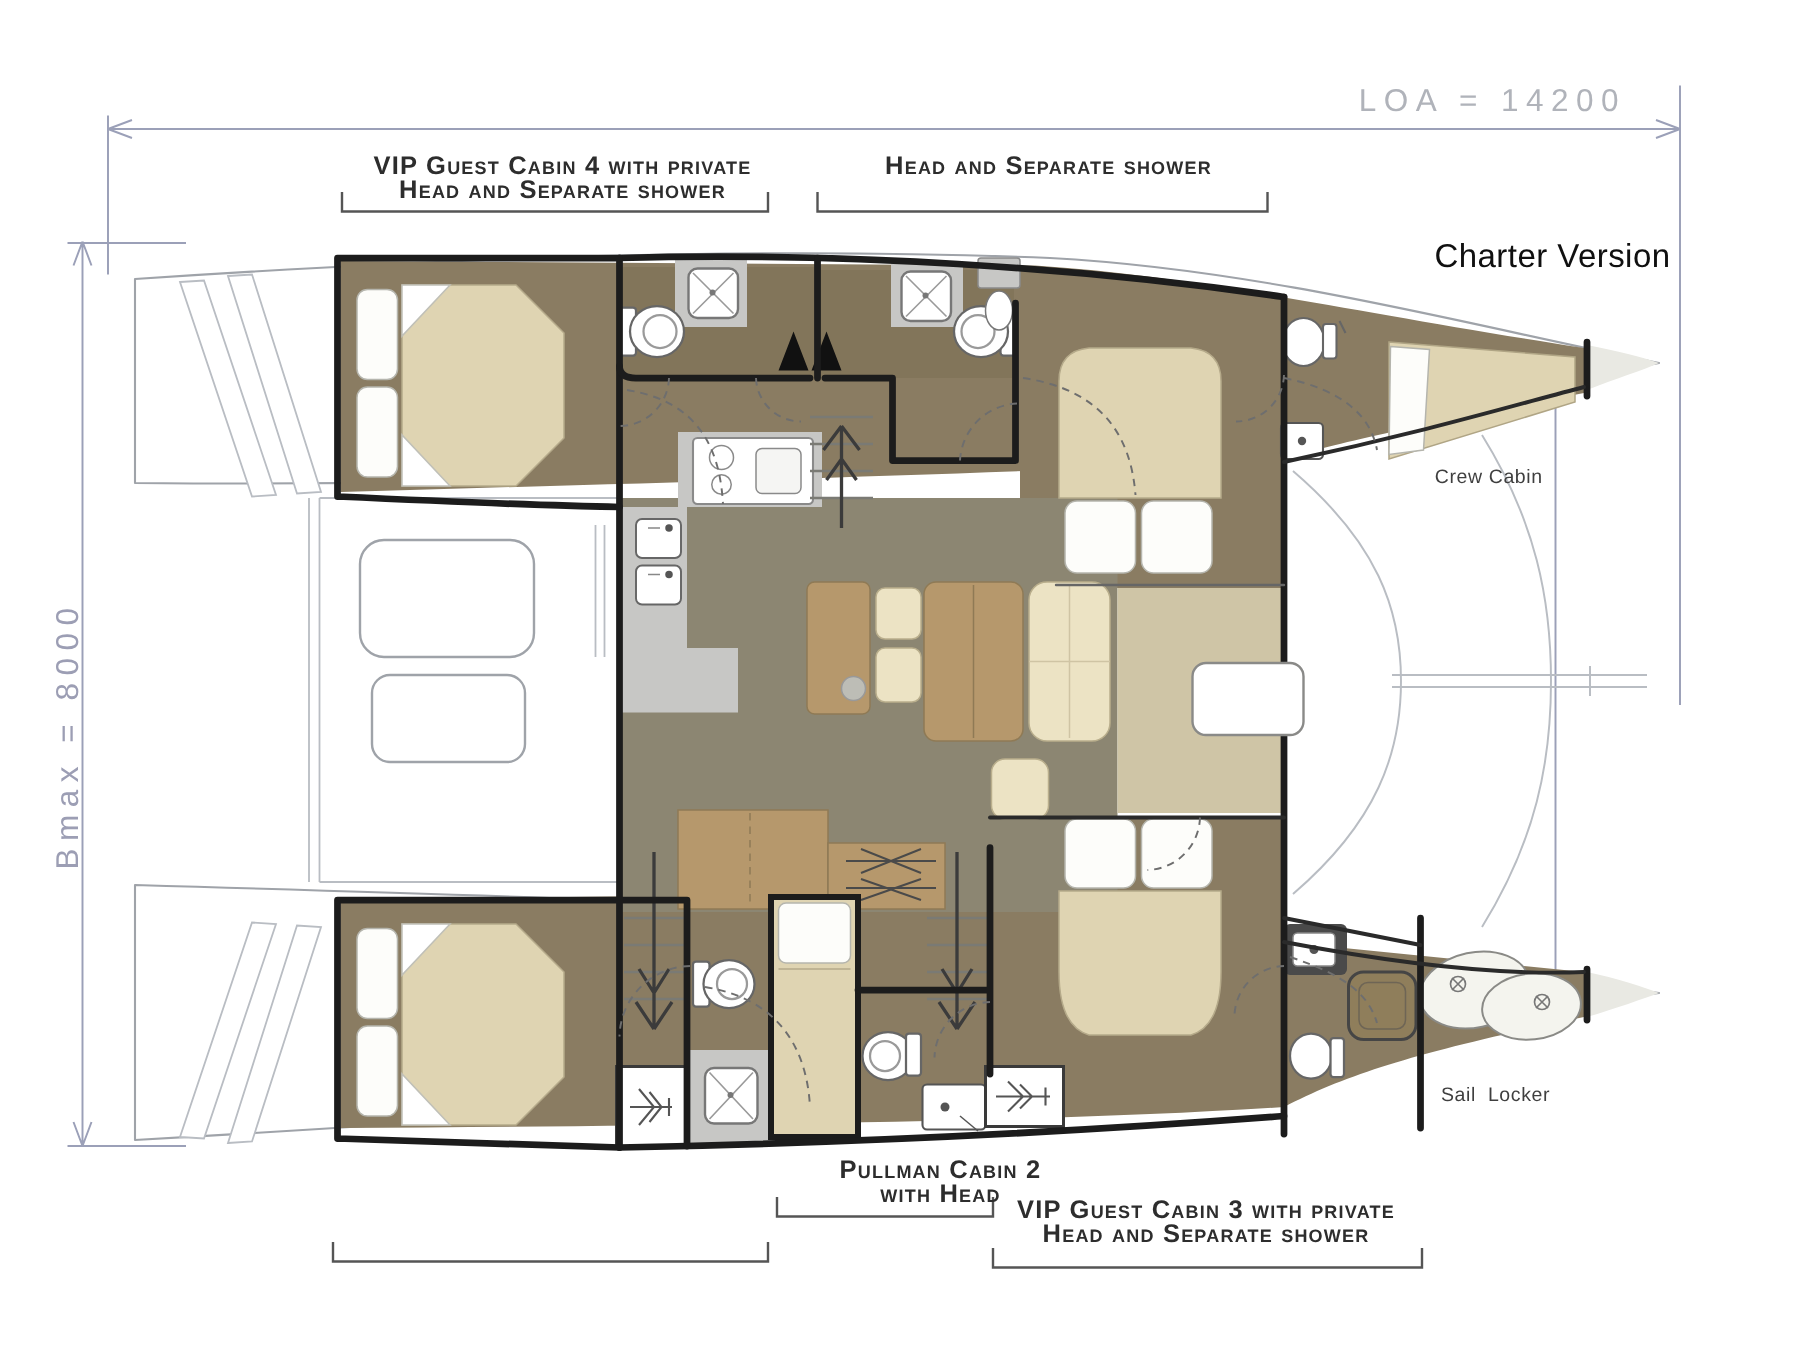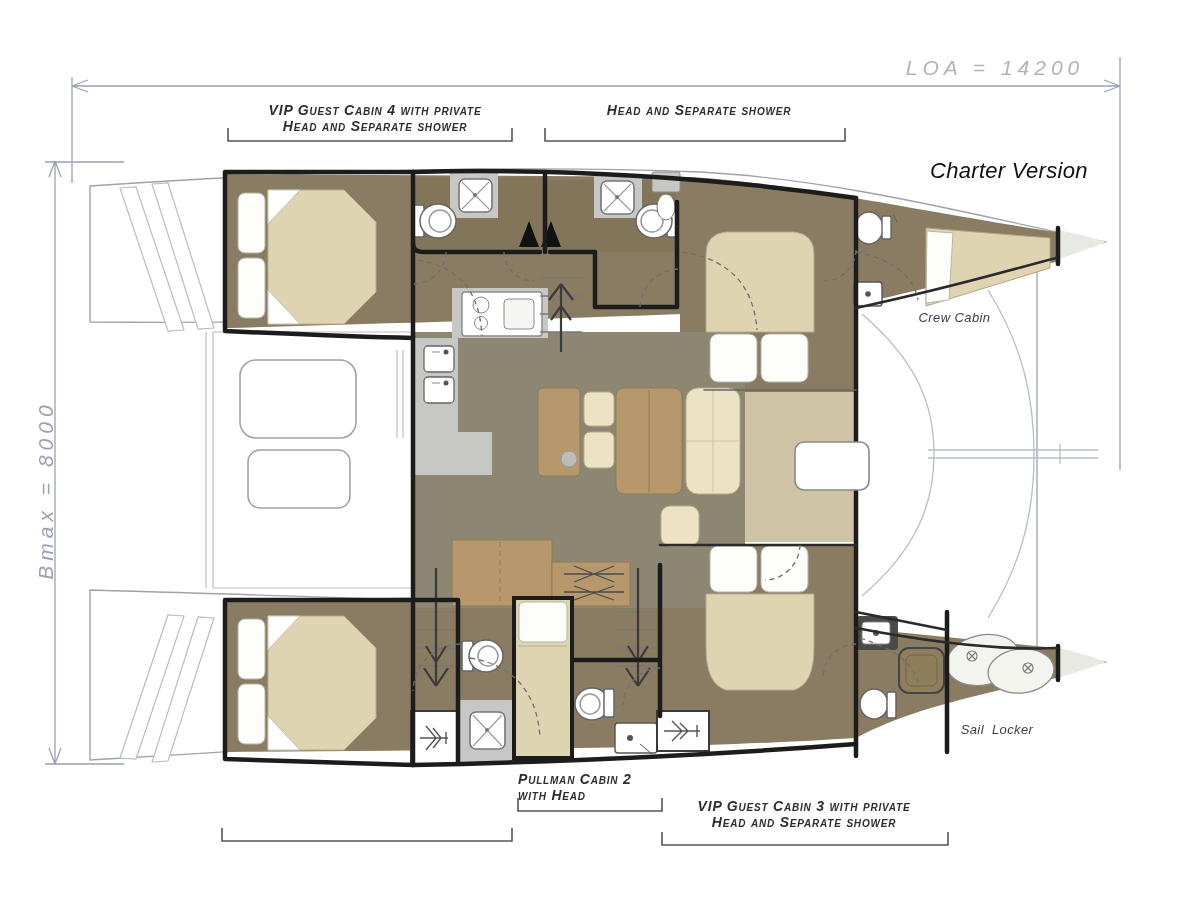--- a/index.html
+++ b/index.html
@@ -1,27 +1,27 @@
 <!DOCTYPE html>
 <html style="--floor-olive: #8C8672; --hull-brown: #8A7C62; --head-brown: #82755A; --bed-beige: #DFD4B2; --pale-beige: #CFC5A6; --furniture-tan: #B6986C; --seat-cream: #ECE3C4; --galley-gray: #C7C7C5; --wall-black: #1C1C1C; --outline-gray: #9FA3A9; --deck-line: #B9BDC3; --bow-fill: #E9E9E3; --dim-line: #9BA0B8; --loa-text: #B0B3BA; --bmax-text: #9C9EB4; --label-text: #2D2D2D; --area-text: #3F3F3F; --title-text: #101010;"><head>
 <meta charset="utf-8">
 <style>
   html,body{margin:0;padding:0;background:#fff;}
   .stage{position:relative;width:1200px;height:900px;background:#fff;overflow:hidden;
-         font-family:"Liberation Sans",sans-serif;font-style:italic;}
+         font-family:"Liberation Sans",sans-serif;}
   .stage svg{position:absolute;left:0;top:0;}
   .txt{position:absolute;z-index:5;}
-  .cabin-lbl{font-size:14px;line-height:15.5px;font-weight:700;
+  .cabin-lbl{font-size:17px;line-height:15.5px;font-weight:700;
              font-variant:small-caps;letter-spacing:.8px;color:var(--label-text);
              text-align:center;}
-  .cabin-lbl.left{text-align:left;}
+  .cabin-lbl.left{text-align:center;margin-left:24px;}
   .dim-lbl{font-size:21px;font-weight:400;letter-spacing:5px;text-align:center;}
   .loa{color:var(--loa-text);}
   .bmax{color:var(--bmax-text);transform:rotate(-90deg);transform-origin:center;}
-  .title-lbl{font-size:22px;color:var(--title-text);letter-spacing:.3px;}
+  .title-lbl{font-size:22px;color:var(--title-text);text-align:center;letter-spacing:.3px;}
   .area-lbl{font-size:13px;color:var(--area-text);text-align:center;letter-spacing:.4px;}
 </style>
 </head>
 <body>
 
 <div class="stage">
 
 <svg width="1200" height="900" viewBox="0 0 1200 900">
 
   <g stroke="var(--dim-line)" stroke-width="1.3" fill="none">
@@ -318,21 +318,21 @@
 
 <div class="txt cabin-lbl" style="left:230px;top:103px;width:290px;">
   <div>VIP Guest Cabin 4 with private</div>
   <div>Head and Separate shower</div>
 </div>
 
 <div class="txt cabin-lbl" style="left:553px;top:103px;width:292px;">
   <div>Head and Separate shower</div>
 </div>
 
-<div class="txt area-lbl" style="left:897px;top:310px;width:115px;">Crew Cabin</div>
+<div class="txt area-lbl" style="left:935px;top:310px;width:115px;">Crew Cabin</div>
 
 <div class="txt area-lbl" style="left:934px;top:722px;width:126px;word-spacing:4px;">Sail Locker</div>
 
 <div class="txt cabin-lbl left" style="left:518px;top:772px;width:170px;">
   <div>Pullman Cabin 2</div>
   <div>with Head</div>
 </div>
 
 
 <div class="txt cabin-lbl" style="left:658px;top:799px;width:292px;">

